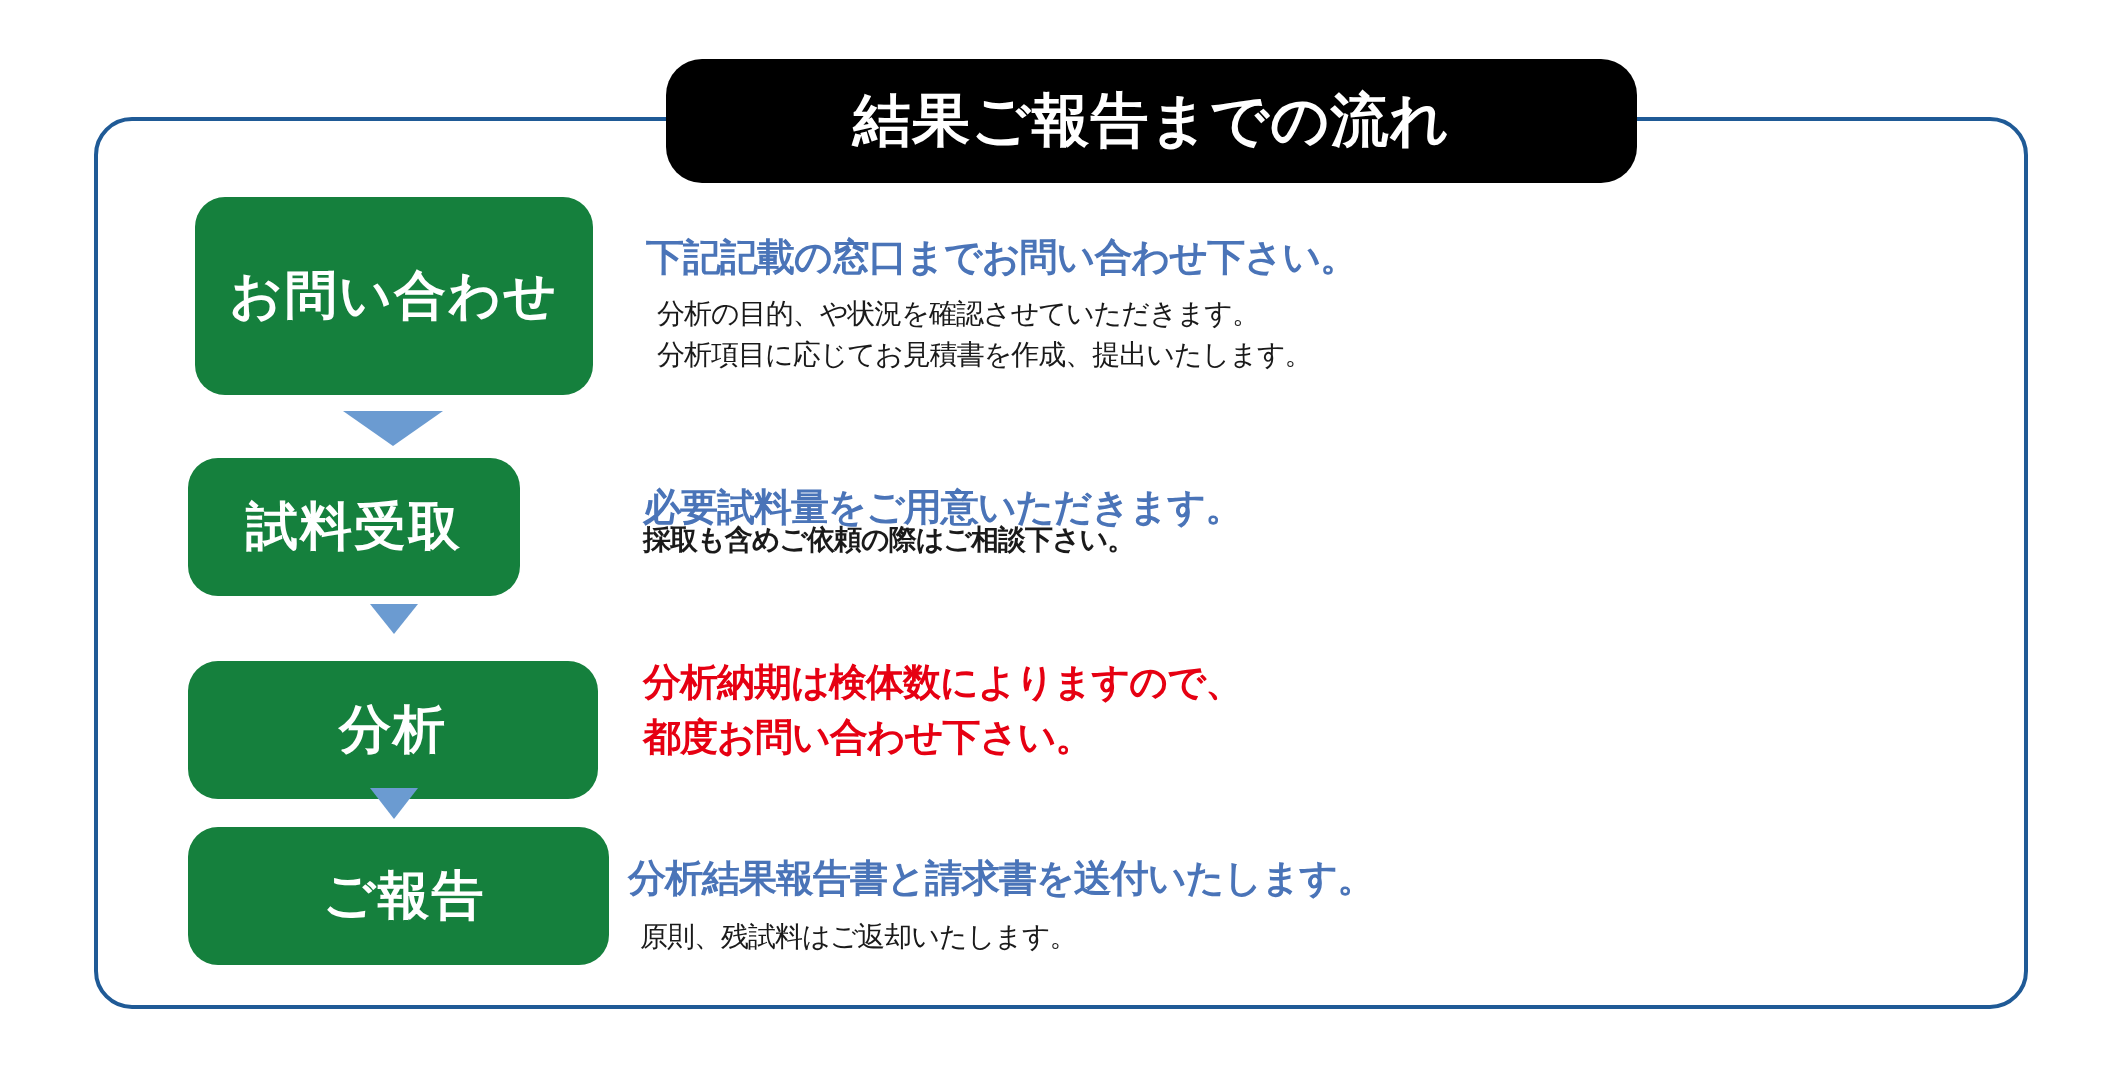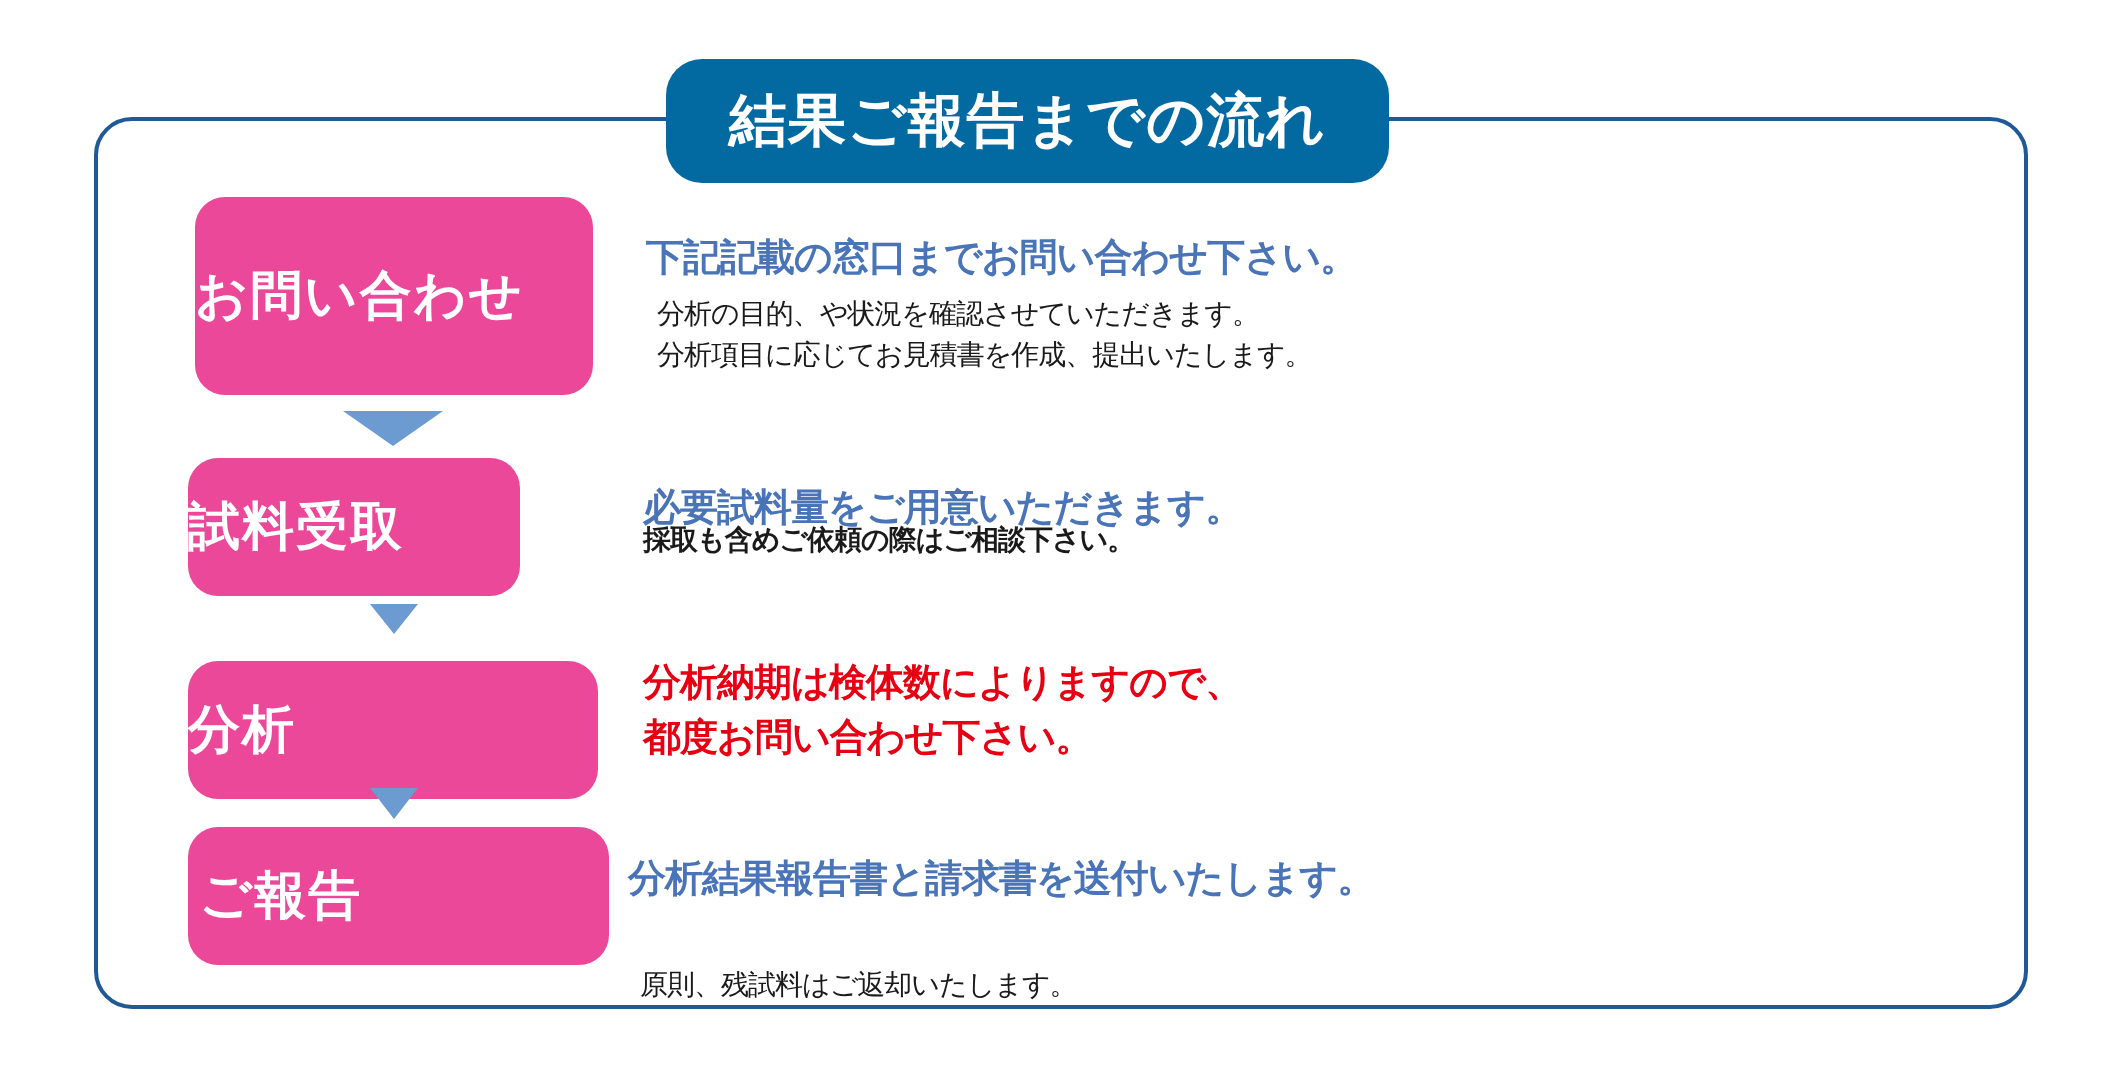--- a/index.html
+++ b/index.html
@@ -1,24 +1,24 @@
 <!DOCTYPE html>
 <html><head>
 <meta charset="utf-8">
 <style>
   html, body { margin:0; padding:0; background:#ffffff; }
   body { width:2108px; height:1065px; position:relative; overflow:hidden;
          font-family:"DejaVu Sans", "Liberation Sans", sans-serif; }
   .panel { position:absolute; left:94px; top:117px; width:1934px; height:892px;
            box-sizing:border-box; border:4px solid #1f5a96; border-radius:38px; background:#fff; }
-  .title-pill { position:absolute; left:666px; top:59px; width:723px; height:124px;
-                background:#0369a1; border-radius:36px; display:flex; align-items:center;
+  .title-pill { position:absolute; left:666px; top:59px; width:971px; height:124px;
+                background:#000000; border-radius:36px; display:flex; align-items:center;
                 justify-content:center; color:#fff; font-weight:bold; font-size:58px; letter-spacing:1px; }
-  .step-box { position:absolute; background:#ec4899; border-radius:30px; color:#fff; font-weight:bold;
-              display:flex; align-items:center; justify-content:flex-start; font-size:52px; letter-spacing:2px; }
+  .step-box { position:absolute; background:#15803d; border-radius:30px; color:#fff; font-weight:bold;
+              display:flex; align-items:center; justify-content:center; font-size:52px; letter-spacing:2px; }
   .arrow { position:absolute; width:0; height:0; border-style:solid;
            border-color:#6b9bd1 transparent transparent transparent; }
   .heading { position:absolute; font-weight:bold; font-size:38px; color:#4a74b8; white-space:nowrap; letter-spacing:-1px; }
   .heading.red { color:#e60012; }
   .body-text { position:absolute; font-size:28px; color:#1a1a1a; white-space:nowrap; letter-spacing:-1px; }
 </style>
 </head>
 <body>
 
 <div class="panel"></div>
@@ -49,13 +49,13 @@
 </div>
 <div class="heading red" style="left:643px; top:657px;">分析納期は検体数によりますので、</div>
 <div class="heading red" style="left:643px; top:712px;text-align:center;">都度お問い合わせ下さい。</div>
 
 <div class="arrow" style="left:370px; top:788px; border-width:31px 24px 0 24px;"></div>
 
 <div class="step-box" style="left:188px; top:827px; width:410px; height:138px;padding-left:11px;">
   <span>ご報告</span>
 </div>
 <div class="heading" style="left:628px; top:853px;">分析結果報告書と請求書を送付いたします。</div>
-<div class="body-text" style="left:640px; top:918px;margin-top:48px;">原則、残試料はご返却いたします。</div>
+<div class="body-text" style="left:640px; top:918px;">原則、残試料はご返却いたします。</div>
 
 </body></html>

